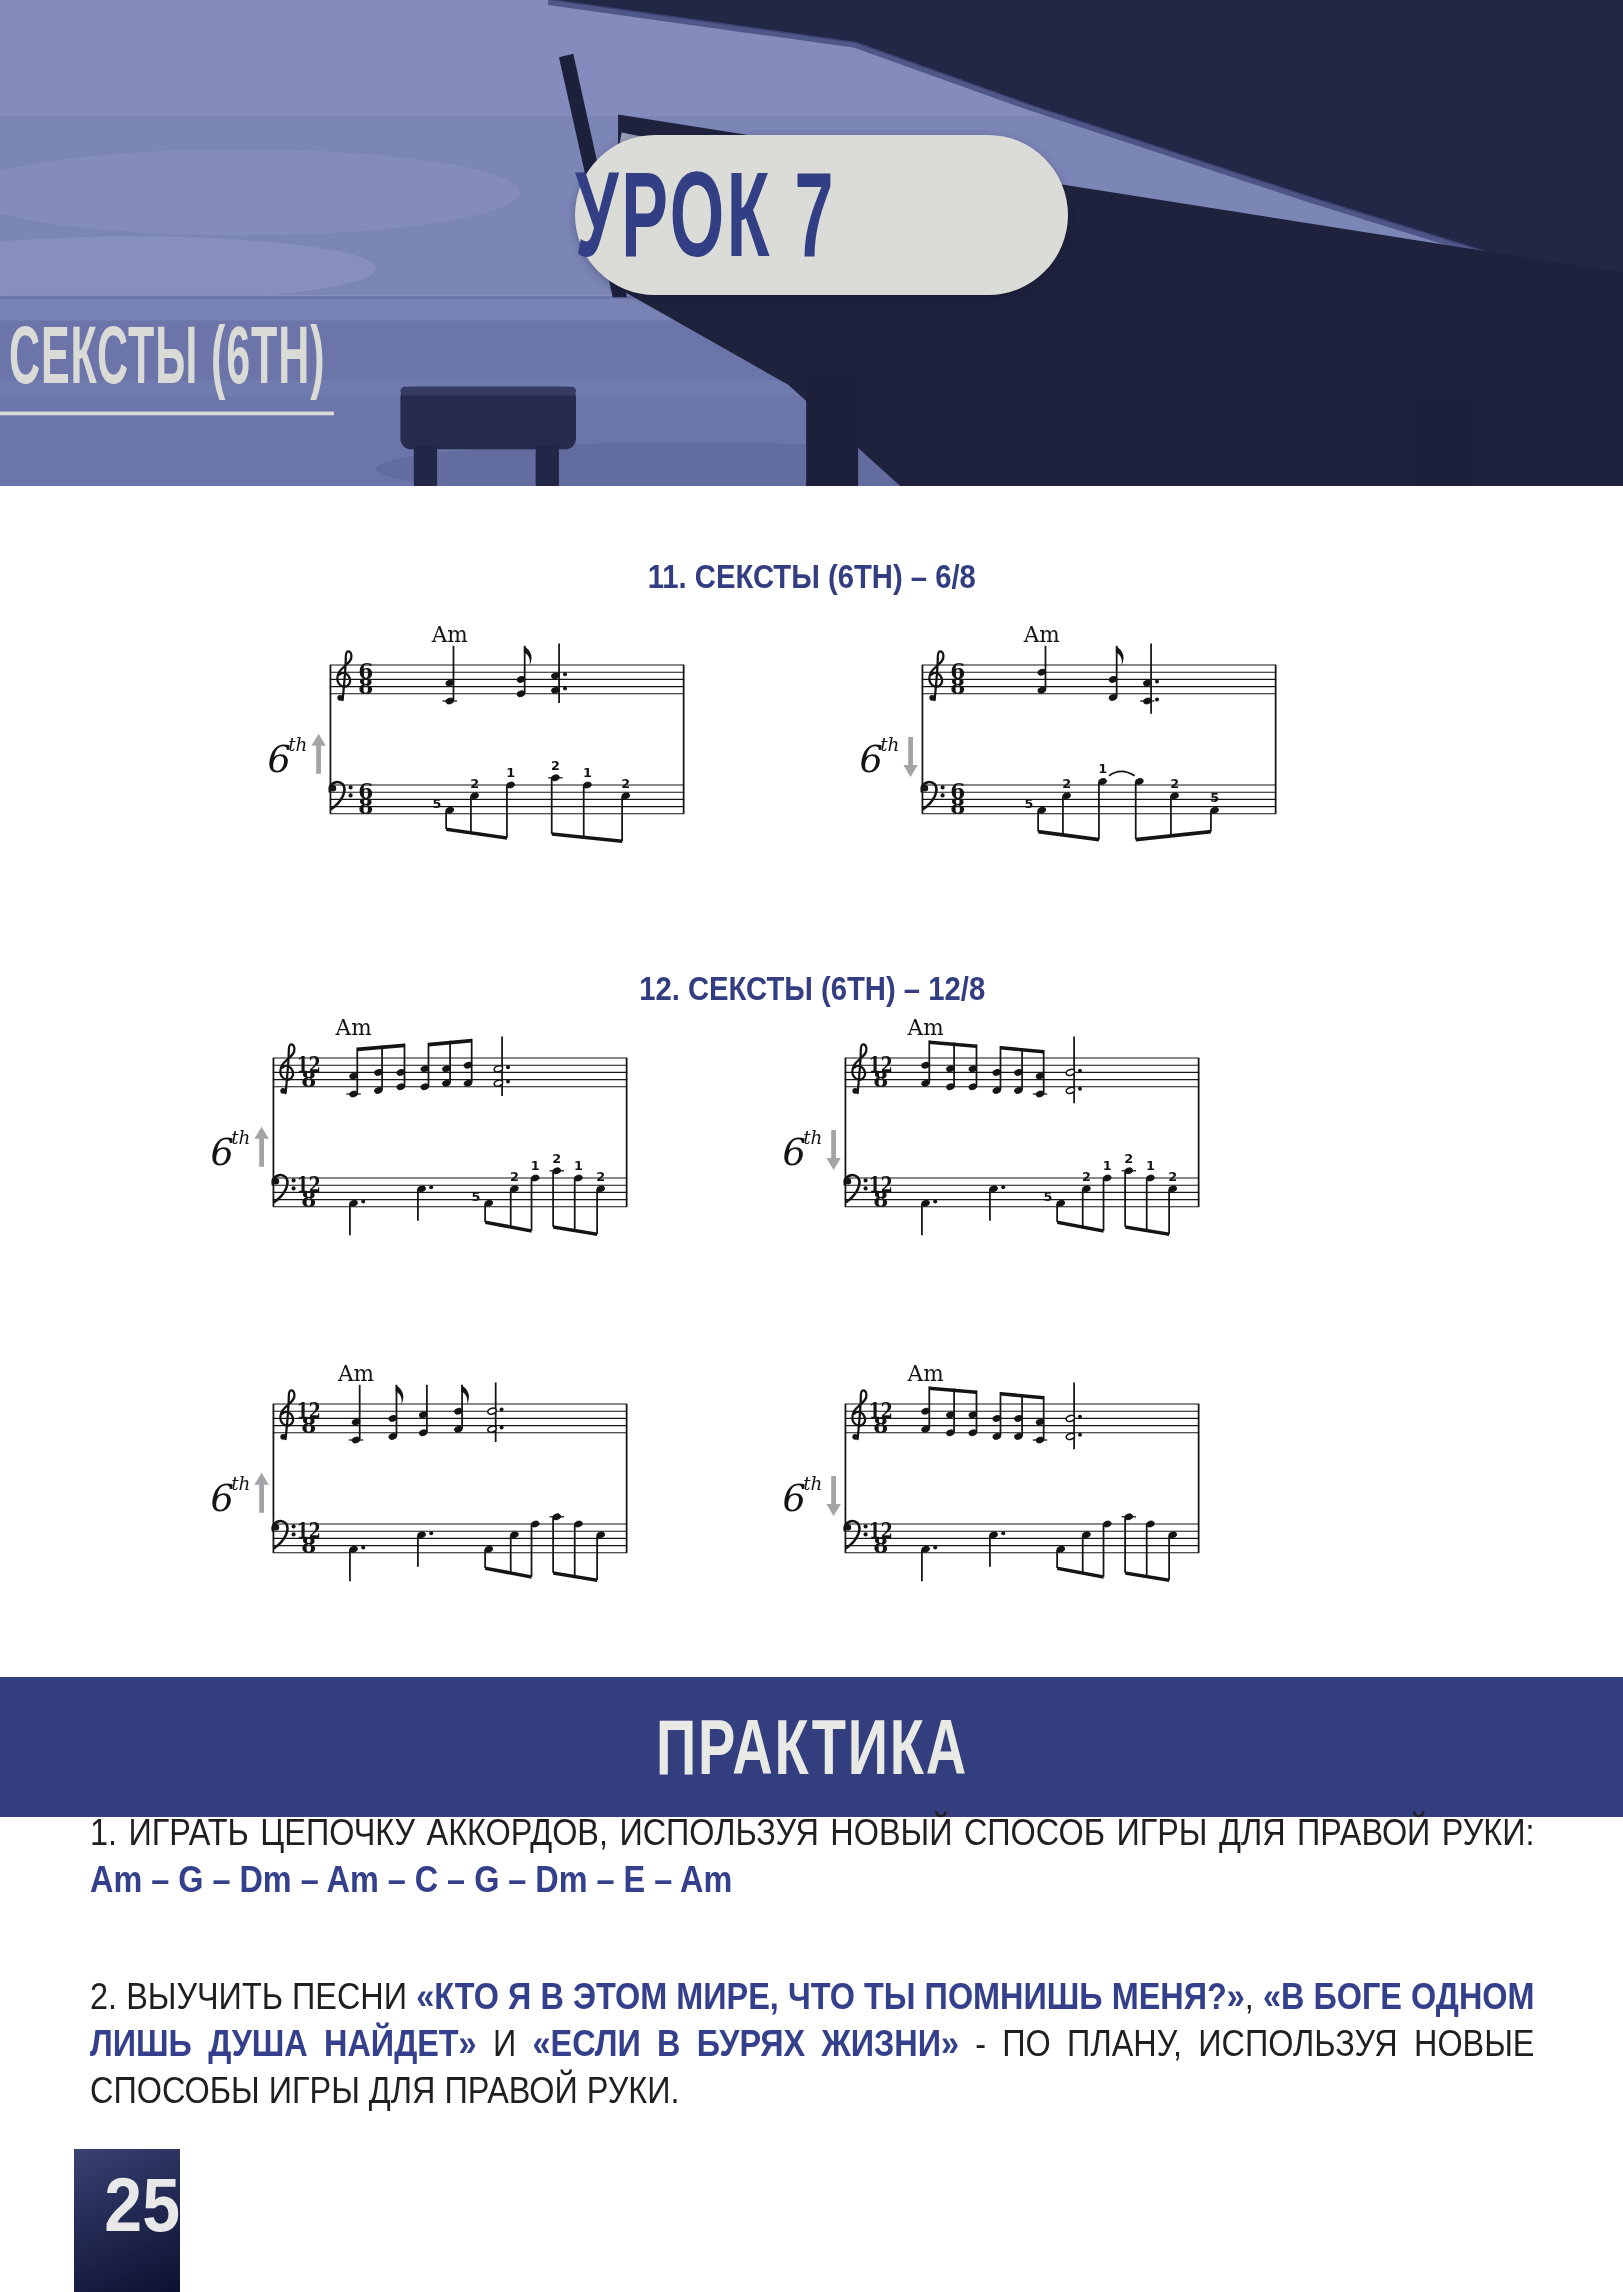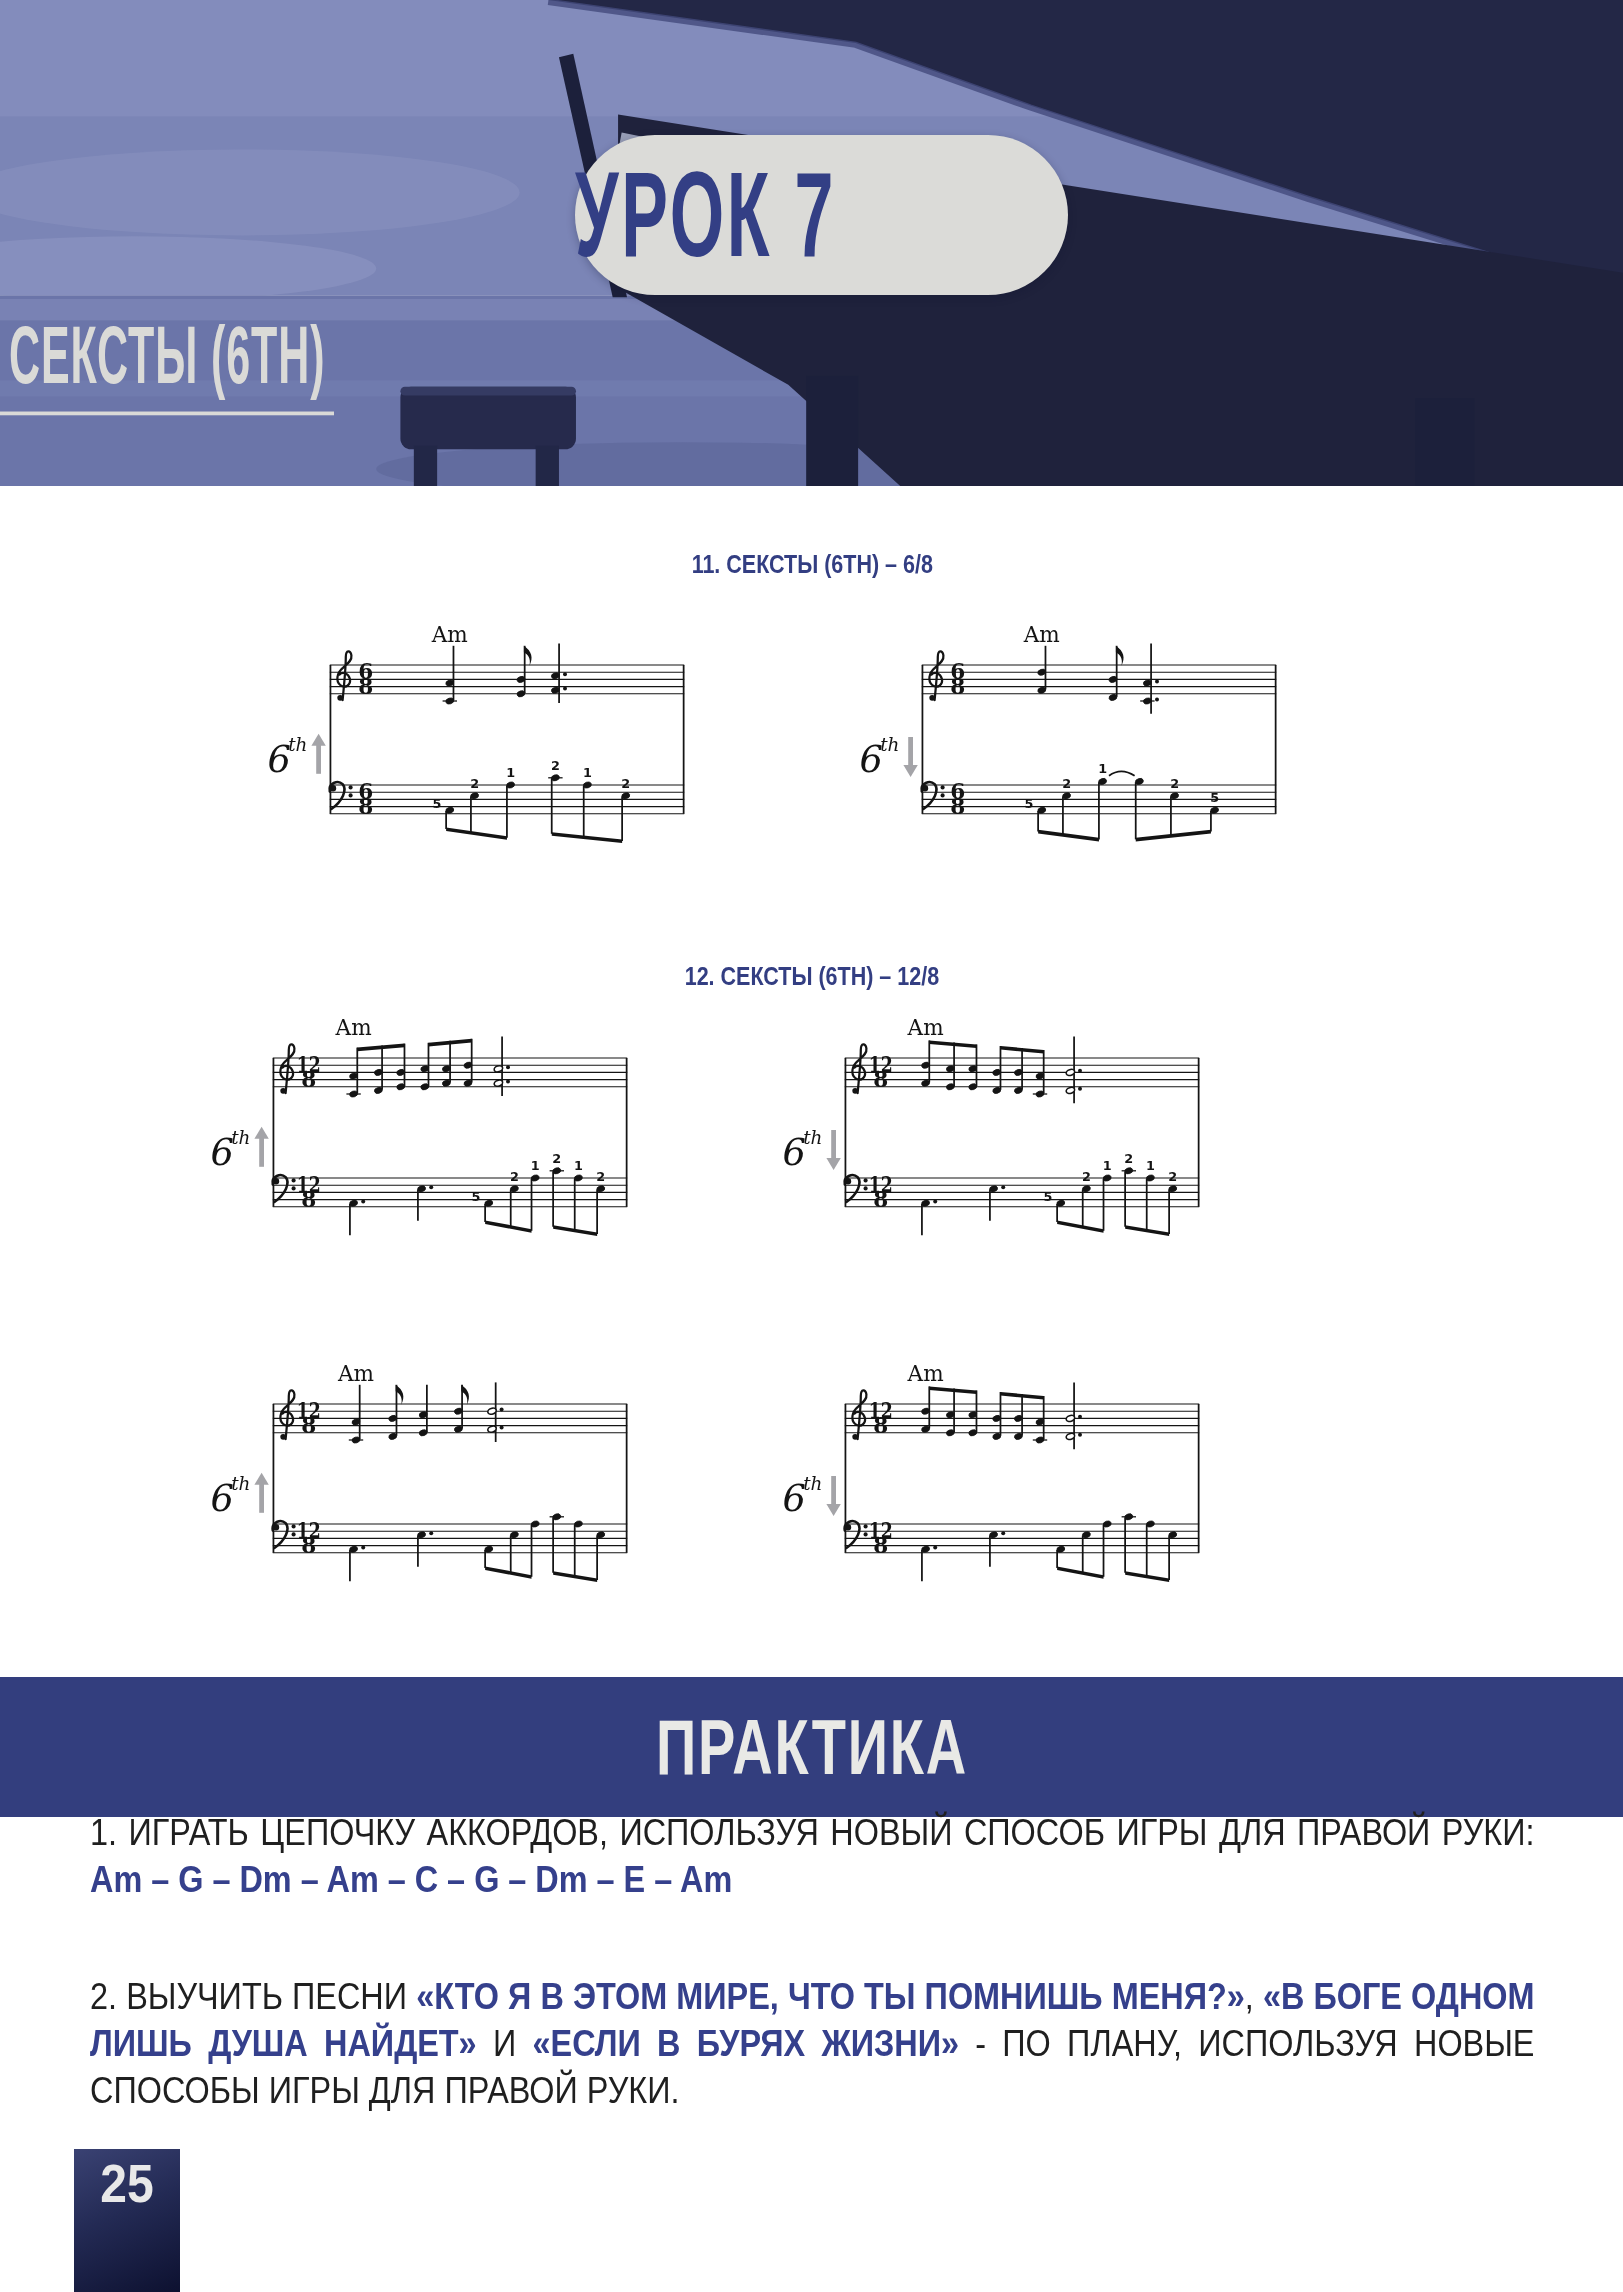--- a/index.html
+++ b/index.html
@@ -11,21 +11,21 @@
   .pill{position:absolute;left:575px;top:135px;width:493px;height:160px;border-radius:82px;
         background:#dbdbd8;display:flex;align-items:center;justify-content:flex-start;
         box-shadow:0 2.7px 9px rgba(15,18,45,.28);}
   .pill-text{font-weight:bold;font-size:70px;color:#333f85;letter-spacing:2.7px;
         transform:scaleY(1.72);white-space:nowrap;}
   .subtitle-wrap{position:absolute;left:0;top:310px;width:100%;display:flex;justify-content:flex-start;}
   .subtitle-text{display:inline-block;font-weight:bold;font-size:43px;color:#dadad7;
         letter-spacing:0.9px;transform:scaleY(1.88);transform-origin:center top;
         border-bottom:2.7px solid #dadad7;padding:0 9px 4.5px;white-space:nowrap;}
   
-  .sec-title{position:absolute;width:100%;text-align:center;font-weight:bold;font-size:25px;
+  .sec-title{position:absolute;width:100%;text-align:center;font-weight:bold;font-size:34px;
         color:#333e82;}
   .sec-title span{display:inline-block;transform:scaleX(0.86);white-space:nowrap;}
   .t11{top:529px;} .t12{top:941px;}
   
   .ex{position:absolute;width:448px;height:264px;}
   .ex svg{display:block;width:448px;height:264px;}
   .ex-a{left:253px;top:617px;}  .ex-b{left:845px;top:617px;}
   .ex-c{left:196px;top:1010px;} .ex-d{left:768px;top:1010px;}
   .ex-e{left:196px;top:1356px;} .ex-f{left:768px;top:1356px;}
   
@@ -34,22 +34,22 @@
   .banner-text{font-weight:bold;font-size:56px;color:#e9e9e6;letter-spacing:1.8px;transform:scaleY(1.38);}
   .practice-body{position:absolute;left:90px;top:1809px;width:1605px;transform:scaleX(0.9);
         transform-origin:left top;font-size:36px;line-height:47px;color:#1f1f1f;
         text-align:justify;}
   .practice-body p{margin:0;}
   .practice-body p + p{margin-top:70px;}
   .accent{color:#35408c;font-weight:bold;}
   
   .pagenum{position:absolute;left:74px;top:2149px;width:106px;height:143px;
         background:linear-gradient(155deg,#3a4273 0%,#232a54 45%,#0d1130 100%);
-        color:#e8e8e8;font-weight:bold;font-size:48px;display:flex;justify-content:center;
-        padding-top:12px;box-sizing:border-box;}
+        color:#e8e8e8;font-weight:bold;font-size:68px;display:flex;justify-content:flex-end;
+        padding-top:19px;box-sizing:border-box;}
   .pagenum span{display:inline-block;transform:scaleY(1.12);}
 </style>
 </head>
 <body>
 
 <div class="page">
 
   <div class="hero">
     <svg viewBox="0 0 1813 543" preserveAspectRatio="none">
       <rect x="0" y="0" width="1813" height="330" fill="#7e88b8"></rect>

